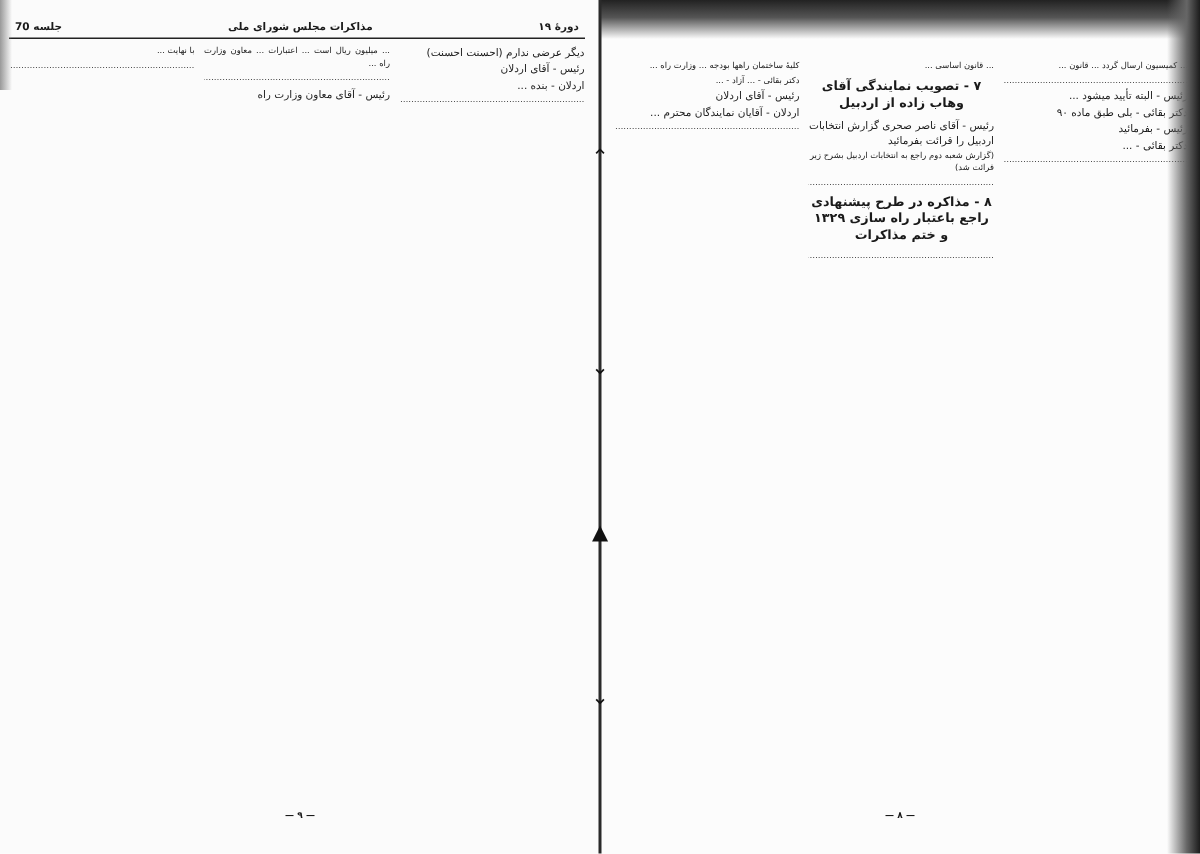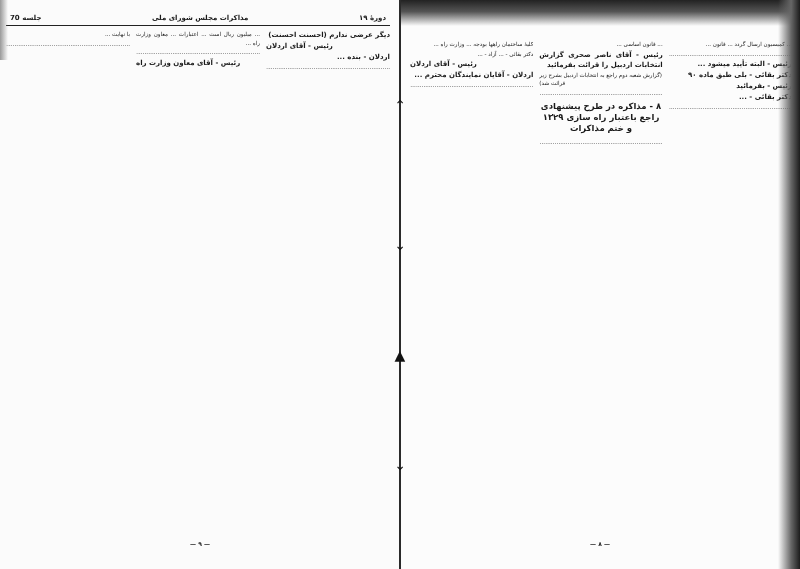--- a/index.html
+++ b/index.html
@@ -15,23 +15,23 @@
         background:linear-gradient(180deg,#222 0%,#555 45%,rgba(255,255,255,0) 100%); z-index:2; }
   .scan-dark-right { position:absolute; top:0; right:0; width:22px; height:569px;
         background:linear-gradient(270deg,#1c1c1c 0%,#666 40%,rgba(255,255,255,0) 100%); z-index:2; }
   .scan-dark-left { position:absolute; top:0; left:0; width:8px; height:60px;
         background:linear-gradient(90deg,#999 0%,rgba(255,255,255,0) 100%); z-index:2; }
   .header { display:flex; justify-content:space-between; align-items:center; direction:rtl;
             font-size:7px; font-weight:bold; padding:0 4px 3px; border-bottom:1.5px solid #222; margin-bottom:4px; }
   .cols { display:flex; direction:rtl; gap:6px; height:calc(100% - 40px); }
   .col { flex:1; direction:rtl; text-align:justify; font-size:5.6px; line-height:8.6px; overflow:hidden; }
   .col p { margin:0 0 1px 0; }
-  .speaker { font-weight:bold; font-size:7px; line-height:10px; }
+  .speaker { font-weight:normal; font-size:7px; line-height:10px; }
   .heading { font-weight:bold; font-size:8.5px; line-height:11px; text-align:center; margin:4px 0; }
-  .center { text-align:left; }
+  .center { text-align:right; }
   .footer { position:absolute; bottom:22px; left:0; right:0; text-align:center; font-size:6px; font-weight:bold; }
   .filler { color:#333; }
 </style>
 </head>
 <body>
 
 <div class="spread">
 
   <div class="page left">
     <div class="header">
@@ -66,20 +66,21 @@
         <p>... کمیسیون ارسال گردد ... قانون ...</p>
         <p class="filler">……………………………………………………………………………………………………………………………………………………………………………………………………………………………………………………</p>
         <p class="speaker">رئیس - البته تأیید میشود ...</p>
         <p class="speaker">دکتر بقائی - بلی طبق ماده ۹۰</p>
         <p class="speaker">رئیس - بفرمائید</p>
         <p class="speaker">دکتر بقائی - ...</p>
         <p class="filler">………………………………………………………………………………………………………………………………………………………………………………………………………………………………………………………………………………………………………………………………………………………………………………………………………………………………………………………………………………………………………………………………………………………………………………………………………………………………………………………………………………………………………………………………………………………………………………………………</p>
       </div>
       <div class="col">
         <p>... قانون اساسی ...</p>
+        <div class="heading">۷ - تصویب نمایندگی آقای وهاب زاده از اردبیل</div>
         <p class="speaker">رئیس - آقای ناصر صحری گزارش انتخابات اردبیل را قرائت بفرمائید</p>
         <p class="center">(گزارش شعبه دوم راجع به انتخابات اردبیل بشرح زیر قرائت شد)</p>
         <p class="filler">……………………………………………………………………………………………………………………………………………………………………………………………………………………………………………………………………………………………………………………………………………………………………………………………………………………………………………………………………………………………………………………………………………………………………………………………………………………………………………………………</p>
         <div class="heading">۸ - مذاکره در طرح پیشنهادی راجع باعتبار راه سازی ۱۳۲۹ و ختم مذاکرات</div>
         <p class="filler">……………………………………………………………………………………………………………………………………………………………………………………………………………………………</p>
       </div>
       <div class="col">
         <p>کلیهٔ ساختمان راهها بودجه ... وزارت راه ...</p>
         <p>دکتر بقائی - ... آزاد - ...</p>
         <p class="speaker center">رئیس - آقای اردلان</p>

